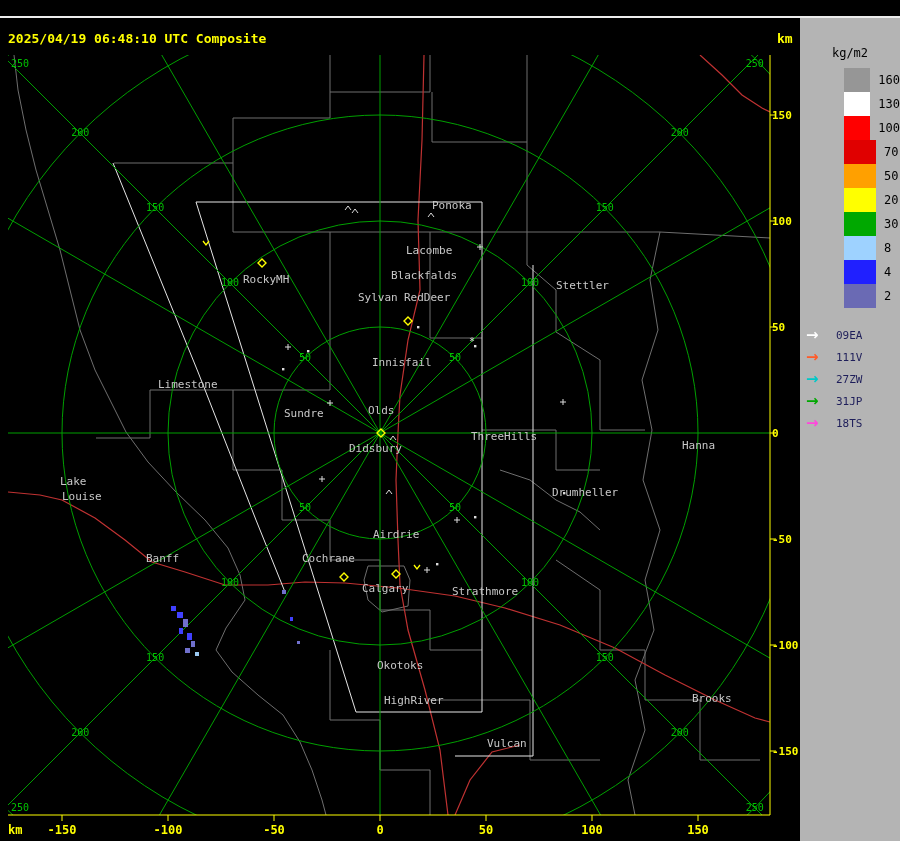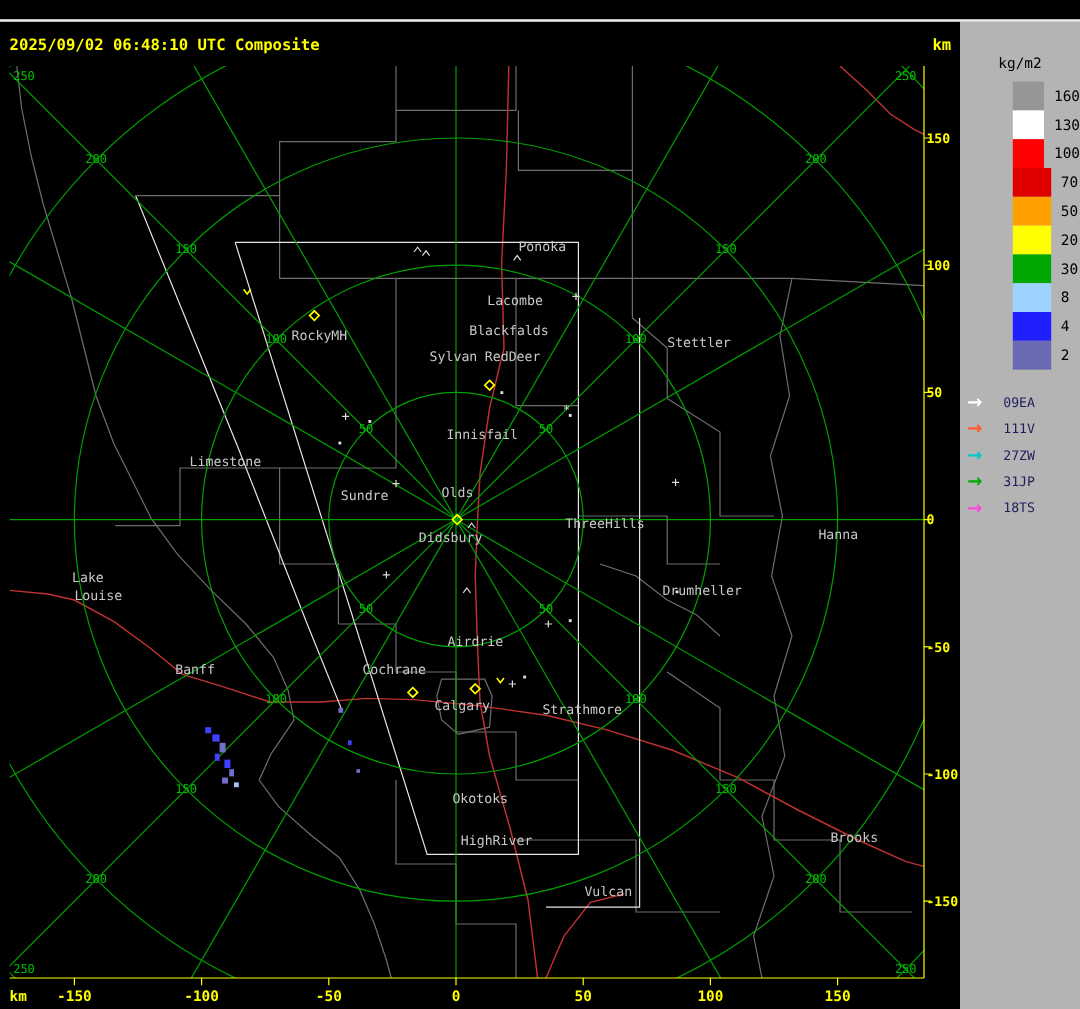--- a/index.html
+++ b/index.html
@@ -217,21 +217,21 @@
           <text x="380" y="834" fill="#ffff00" font-size="12" text-anchor="middle" font-weight="bold">0</text>
           <line x1="486" y1="815" x2="486" y2="821" stroke="#ffff00" stroke-width="1"></line>
           <text x="486" y="834" fill="#ffff00" font-size="12" text-anchor="middle" font-weight="bold">50</text>
           <line x1="592" y1="815" x2="592" y2="821" stroke="#ffff00" stroke-width="1"></line>
           <text x="592" y="834" fill="#ffff00" font-size="12" text-anchor="middle" font-weight="bold">100</text>
           <line x1="698" y1="815" x2="698" y2="821" stroke="#ffff00" stroke-width="1"></line>
           <text x="698" y="834" fill="#ffff00" font-size="12" text-anchor="middle" font-weight="bold">150</text>
           <text x="8" y="834" fill="#ffff00" font-size="12" text-anchor="start" font-weight="bold">km</text>
         </g>
       </svg>
-    <div class="timestamp">2025/09/02 06:48:10 UTC Composite</div>
+    <div class="timestamp">2025/04/19 06:48:10 UTC Composite</div>
     <div class="right-km">km</div>
     <div class="panel">
       <div class="unit">kg/m2</div>
       <div id="colorbar">
           <div class="cb-row">
             <div class="cb-swatch" style="background: rgb(150, 150, 150);"></div>
             <div class="cb-label">160</div>
           </div>
           <div class="cb-row">
             <div class="cb-swatch" style="background: rgb(255, 255, 255);"></div>

